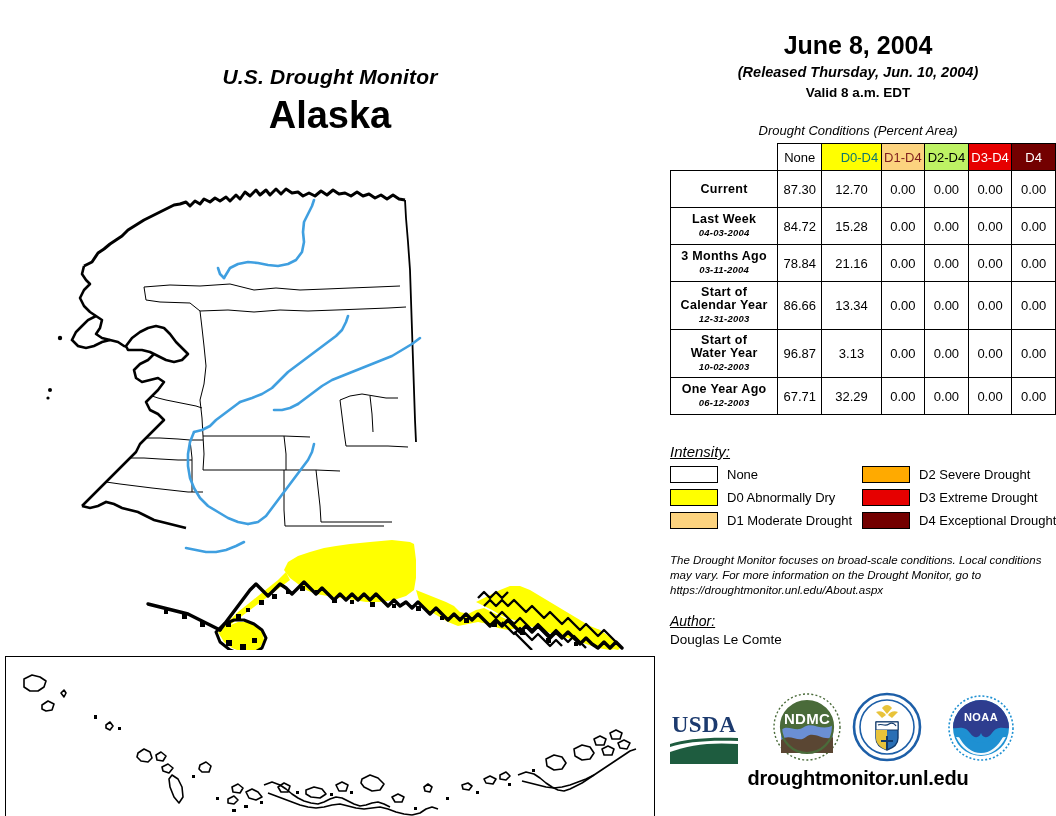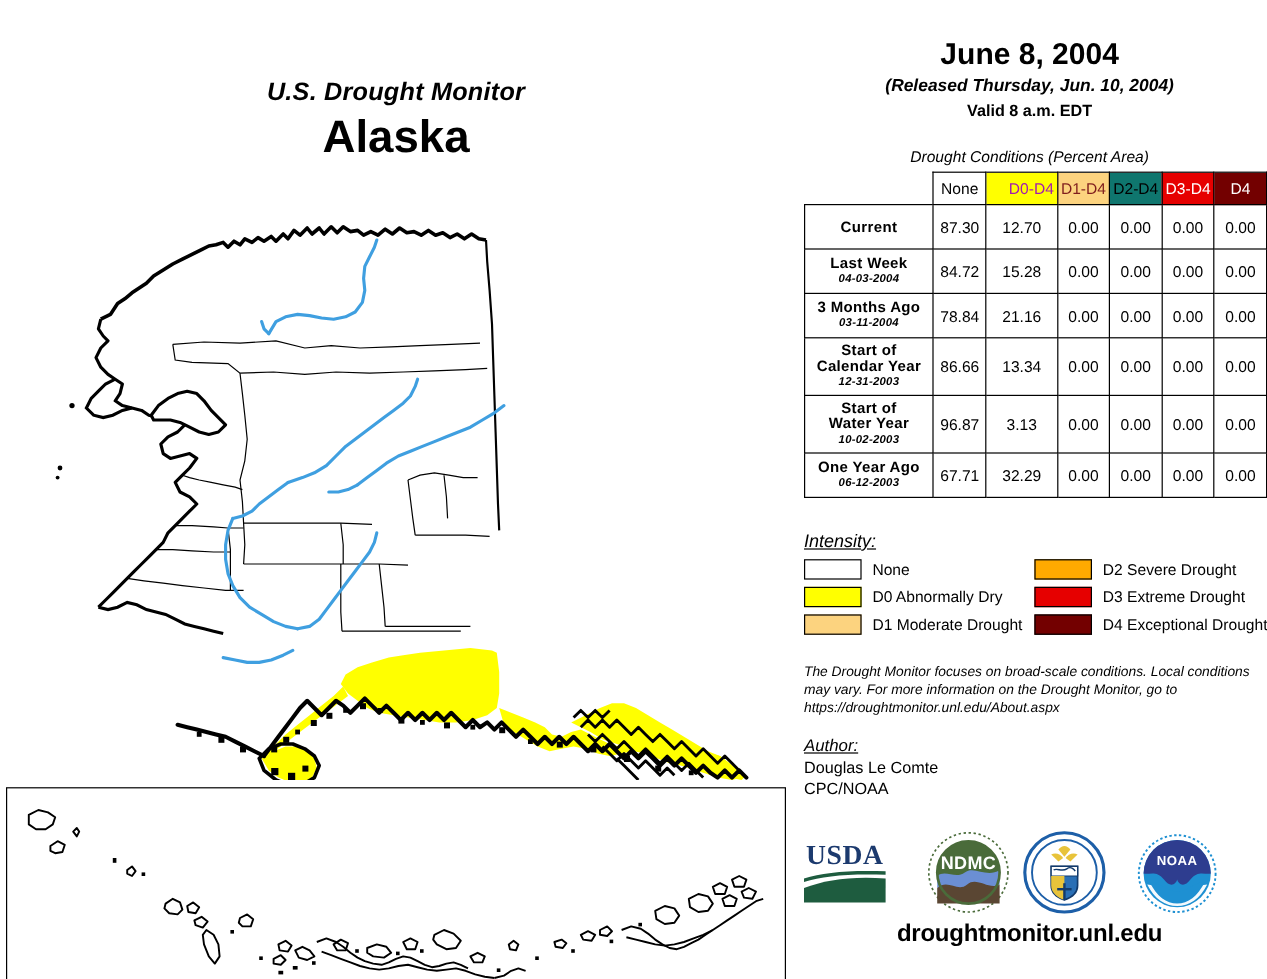--- a/index.html
+++ b/index.html
@@ -504,23 +504,23 @@
     <div id="date-valid">Valid 8 a.m. EDT</div>
   </div>
 
   <div id="table-caption">Drought Conditions (Percent Area)</div>
 
   <table id="cond-table">
     <thead>
       <tr>
         <th class="corner"></th>
       <th class="hdr" style="background: rgb(255, 255, 255); color: rgb(0, 0, 0);">None</th>
-          <th class="hdr" style="background: rgb(255, 255, 0); color: #a21caf; padding-left: 16px;">D0-D4</th>
+          <th class="hdr" style="background: rgb(255, 255, 0); color: #0f766e; padding-left: 16px;">D0-D4</th>
           <th class="hdr" style="background: rgb(252, 211, 127); color: #7f1d1d;">D1-D4</th>
-          <th class="hdr" style="background: #0f766e; color: rgb(0, 0, 0); margin-left: 30px;">D2-D4</th>
+          <th class="hdr" style="background: #bef264; color: rgb(0, 0, 0); margin-left: 30px;">D2-D4</th>
           <th class="hdr" style="background: rgb(230, 0, 0); color: rgb(255, 255, 255);">D3-D4</th>
           <th class="hdr" style="background: rgb(115, 0, 0); color: rgb(255, 255, 255);">D4</th>
         </tr>
     </thead>
     <tbody>
         <tr>
           <td class="rowlabel">
             <span class="rl-main">Current</span>
           </td>
           <td class="val">87.30</td>
@@ -623,26 +623,25 @@
           <div class="legend-label">D4 Exceptional Drought</div>
         </div>
       </div>
   </div>
 
   <div id="disclaimer">The Drought Monitor focuses on broad-scale conditions. Local conditions may vary. For more information on the Drought Monitor, go to https://droughtmonitor.unl.edu/About.aspx</div>
 
   <div id="author-section">
     <div id="author-heading">Author:</div>
     <div class="author-line">Douglas Le Comte</div>
-    <div class="author-line">CPC/NOAA</div>
   </div>
 
   <div id="logo-row">
 
-    <div class="logo-slot" style="left:8px; top:4px;">
+    <div class="logo-slot" style="left:8px; top:16px;">
       <svg width="72" height="58" viewBox="0 0 72 58" xmlns="http://www.w3.org/2000/svg">
         <text x="36" y="24" text-anchor="middle" font-family="Liberation Serif, serif" font-size="23" font-weight="bold" fill="#1c3a6e" letter-spacing="0.5">USDA</text>
         <path d="M2,36 C18,31 38,29 70,30 L70,33 C38,32 18,34 2,39 Z" fill="#1e5c3f"></path>
         <path d="M2,44 C20,37 42,34 70,36 L70,56 L2,56 Z" fill="#1e5c3f"></path>
       </svg>
     </div>
 
     <div class="logo-slot" style="left:112px; top:0px;">
       <svg width="70" height="70" viewBox="0 0 70 70" xmlns="http://www.w3.org/2000/svg">
         <circle cx="35" cy="35" r="33" fill="none" stroke="#4a6b3a" stroke-width="1.4" stroke-dasharray="2 2.2"></circle>

